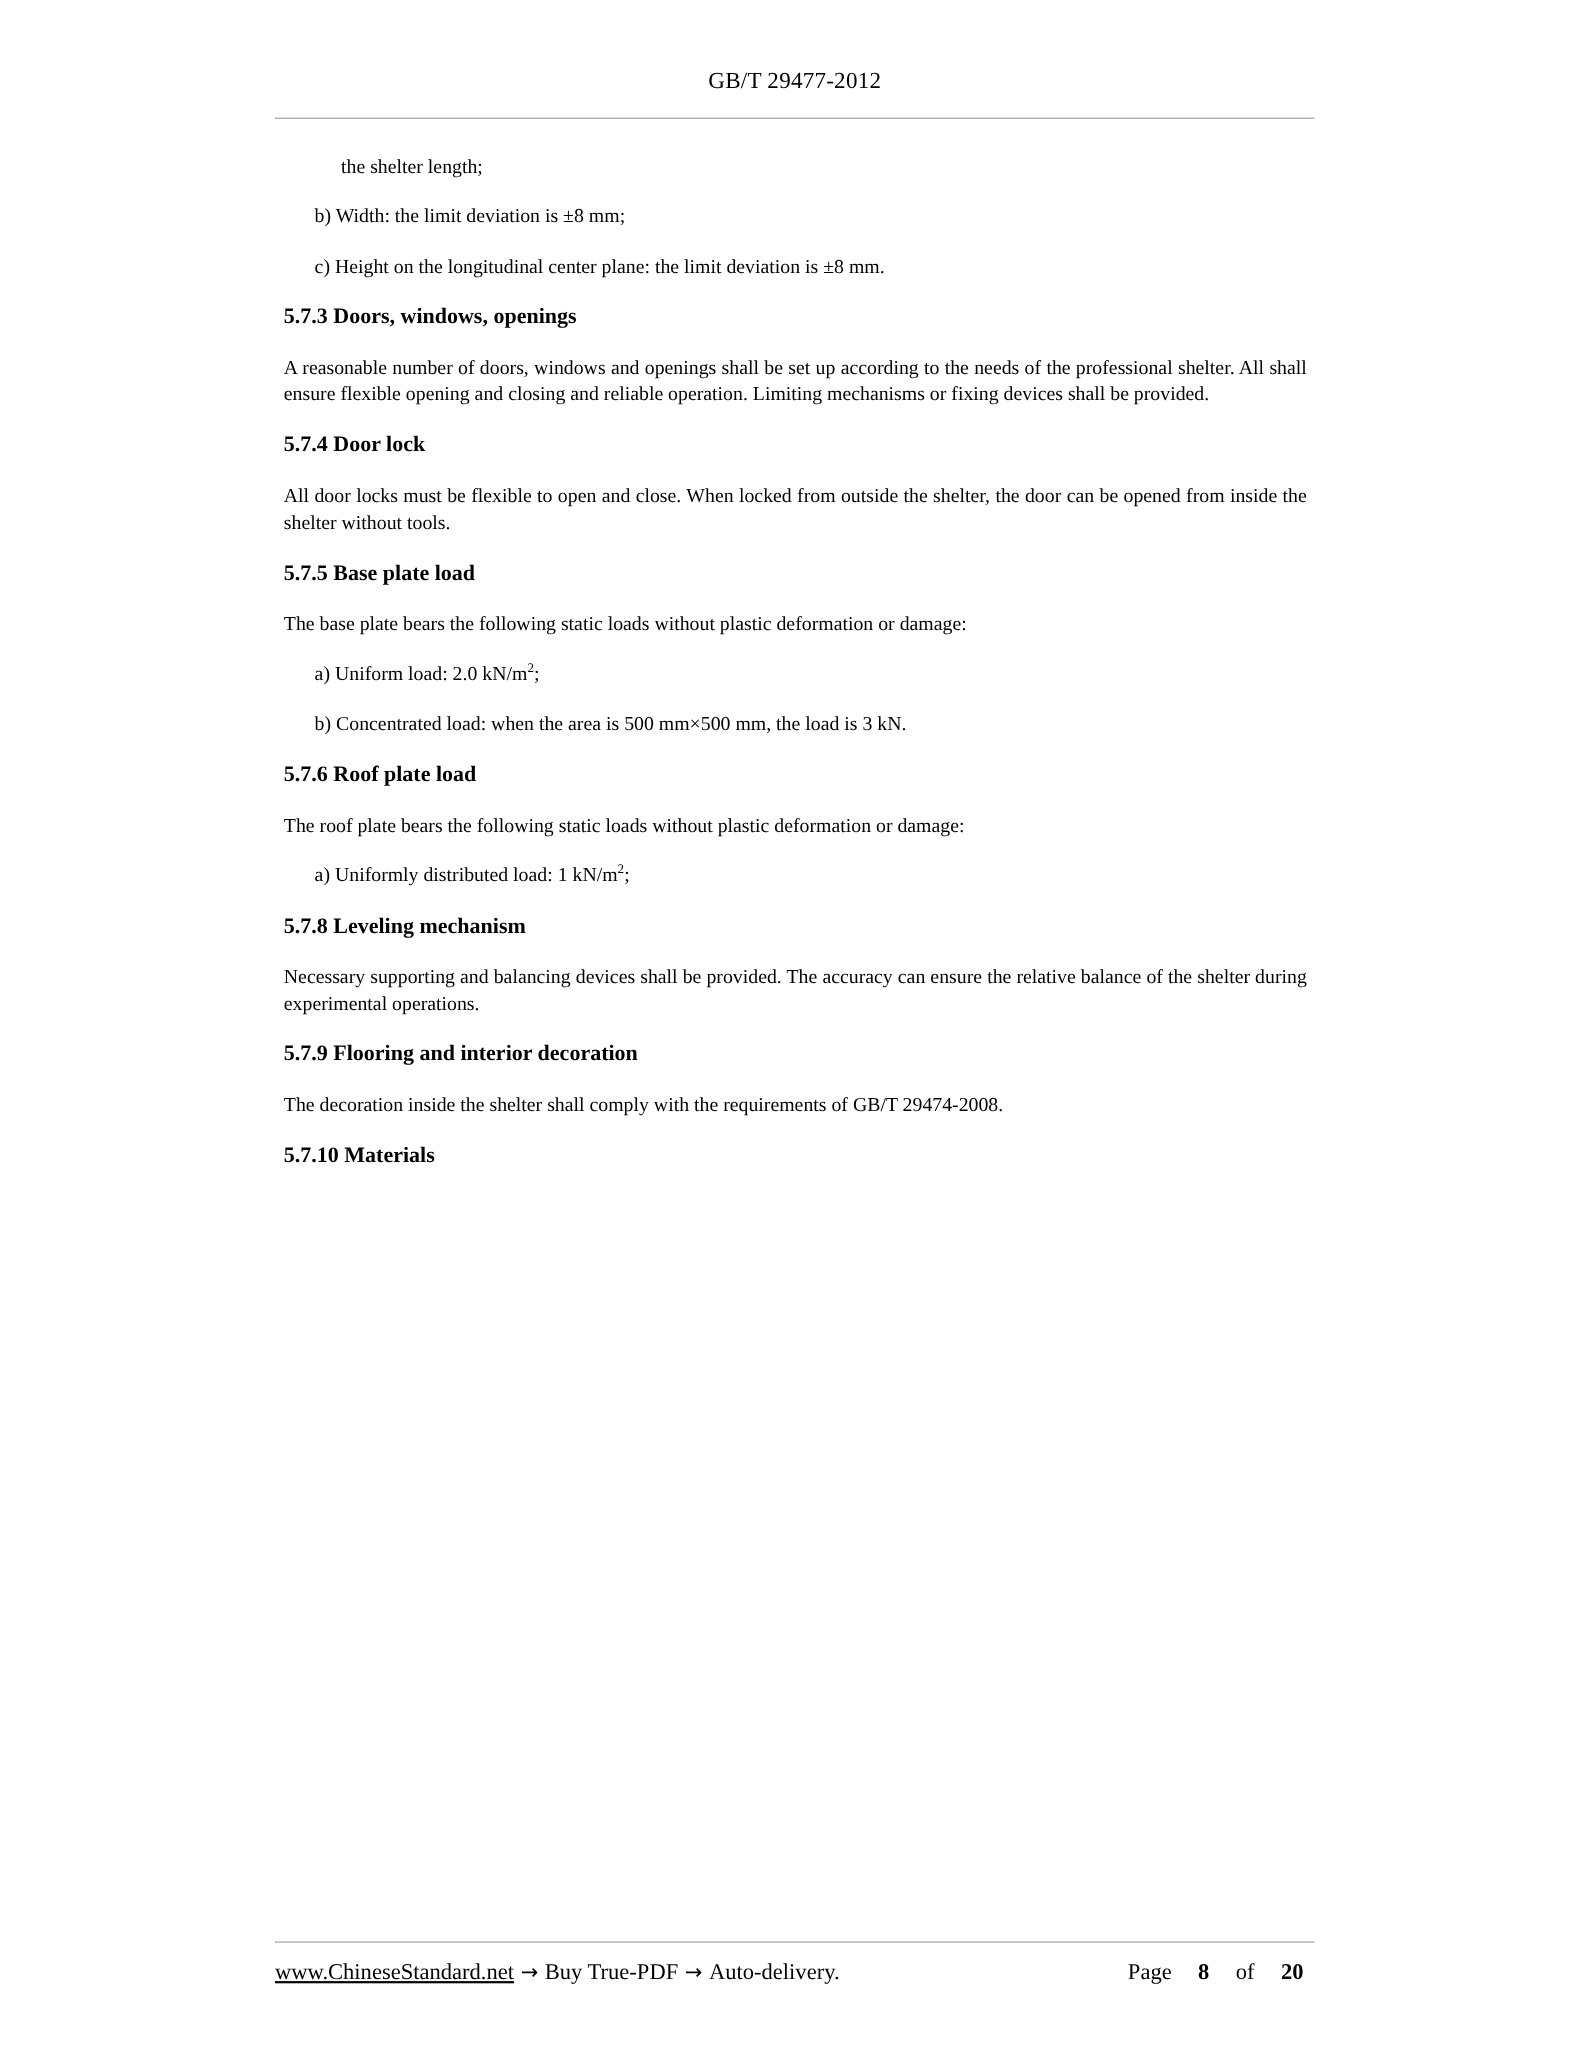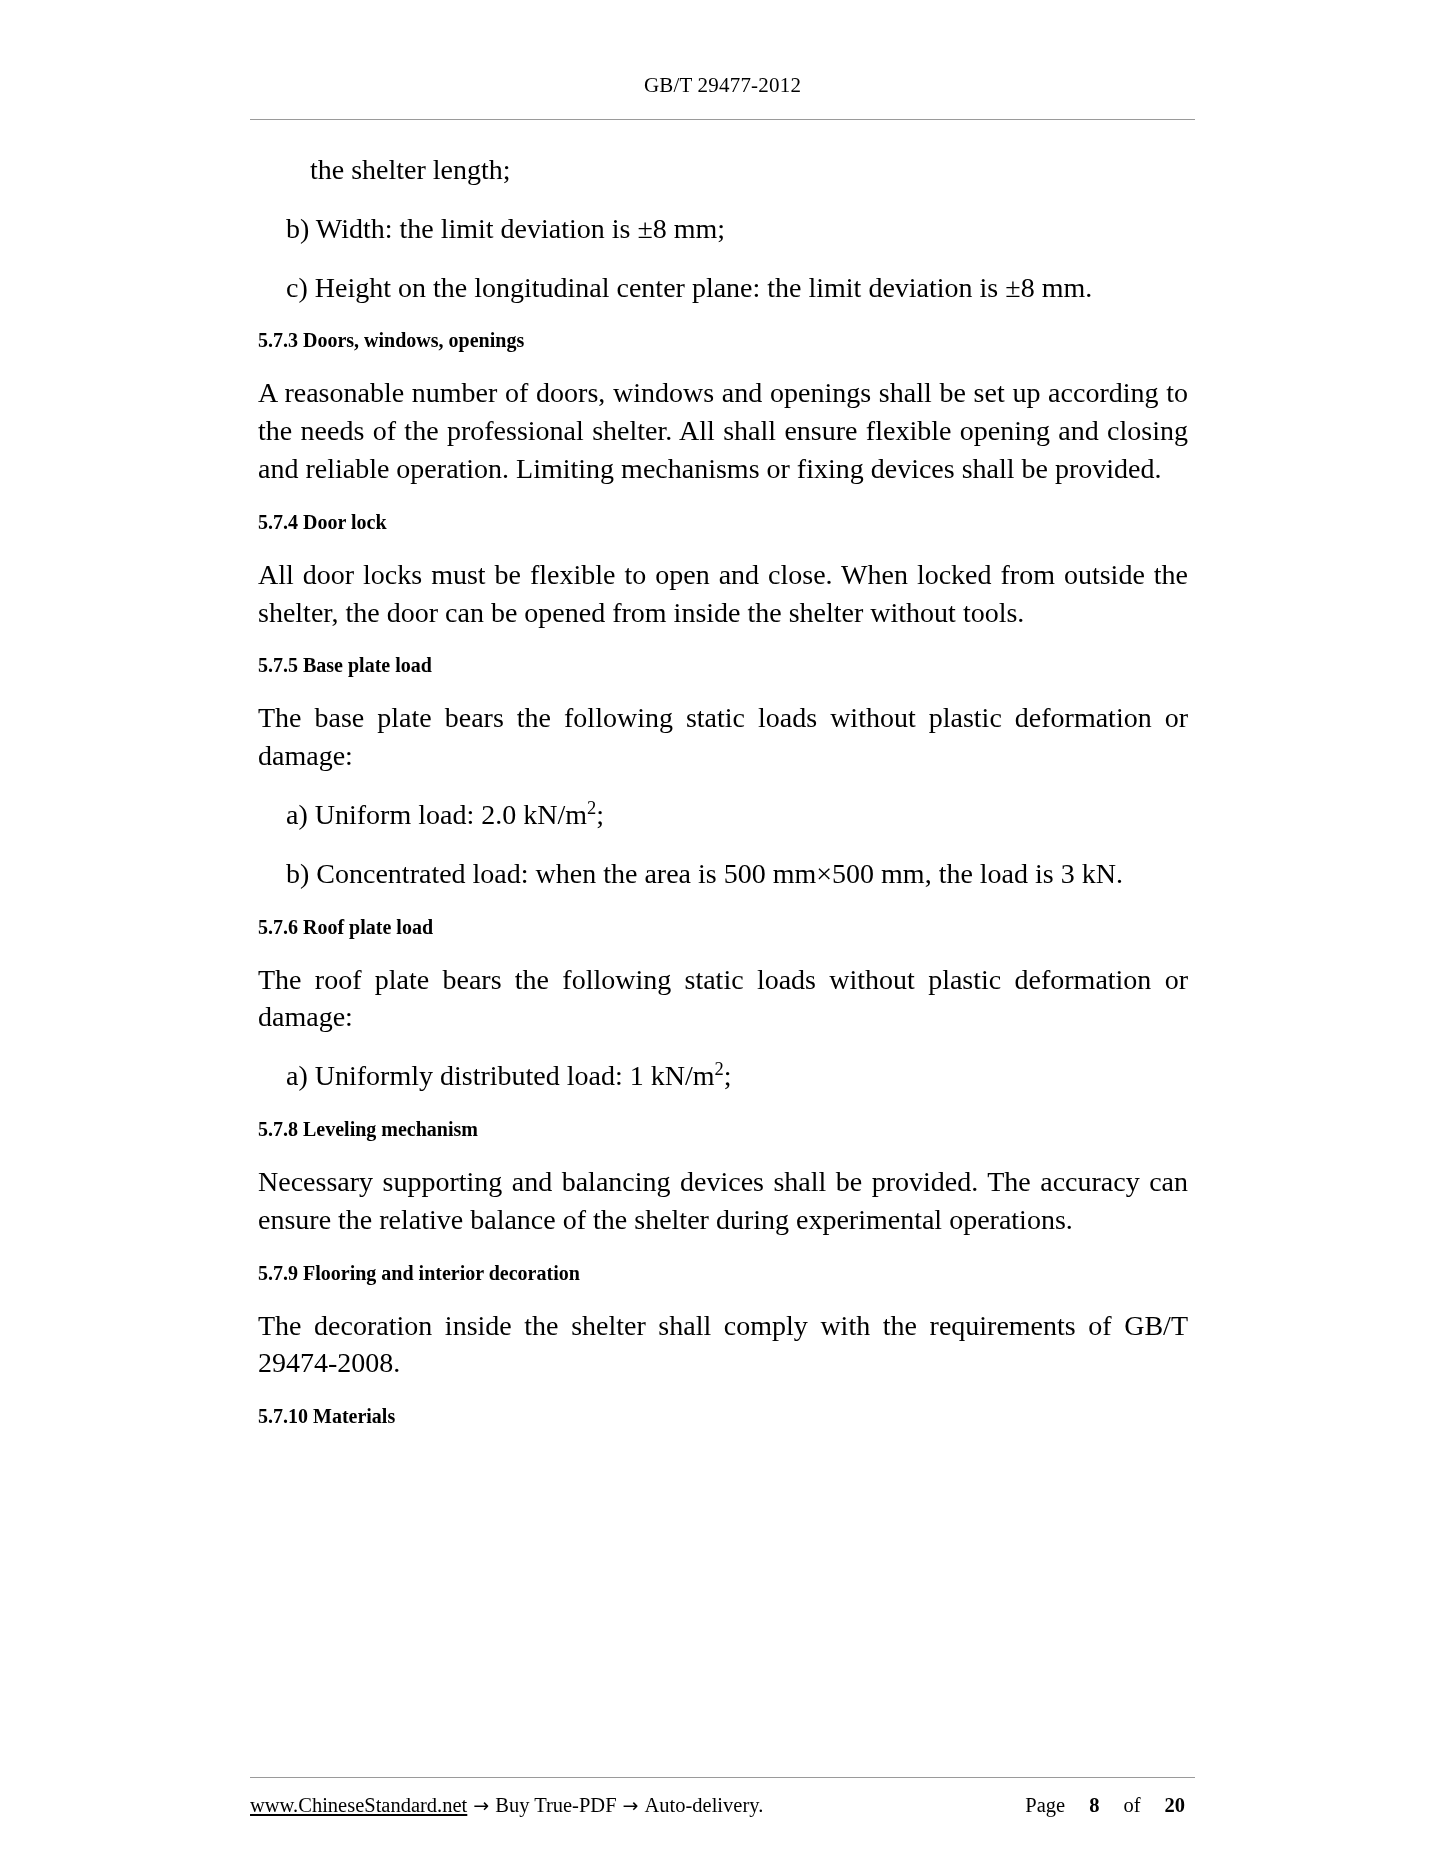--- a/index.html
+++ b/index.html
@@ -10,21 +10,21 @@
   body {
     width: 1445px;
     height: 1870px;
     font-family: "Liberation Serif", serif;
     color: #000000;
     position: relative;
   }
   .page {
     position: absolute;
     left: 0;
-    top: 16px;
+    top: 4px;
     width: 1445px;
     height: 1318px;
     box-sizing: border-box;
     padding: 0;
   }
   .header {
     position: absolute;
     left: 250px;
     top: 57px;
     width: 945px;
@@ -41,21 +41,21 @@
     background: #9a9a9a;
   }
   .content {
     position: absolute;
     left: 258px;
     top: 135px;
     width: 930px;
   }
   p {
     margin: 0;
-    font-size: 28px;
+    font-size: 18px;
     line-height: 1.35;
     text-align: justify;
     text-justify: inter-word;
   }
   .blk {
     margin-bottom: 21px;
   }
   .indent-a {
     padding-left: 28px;
   }

